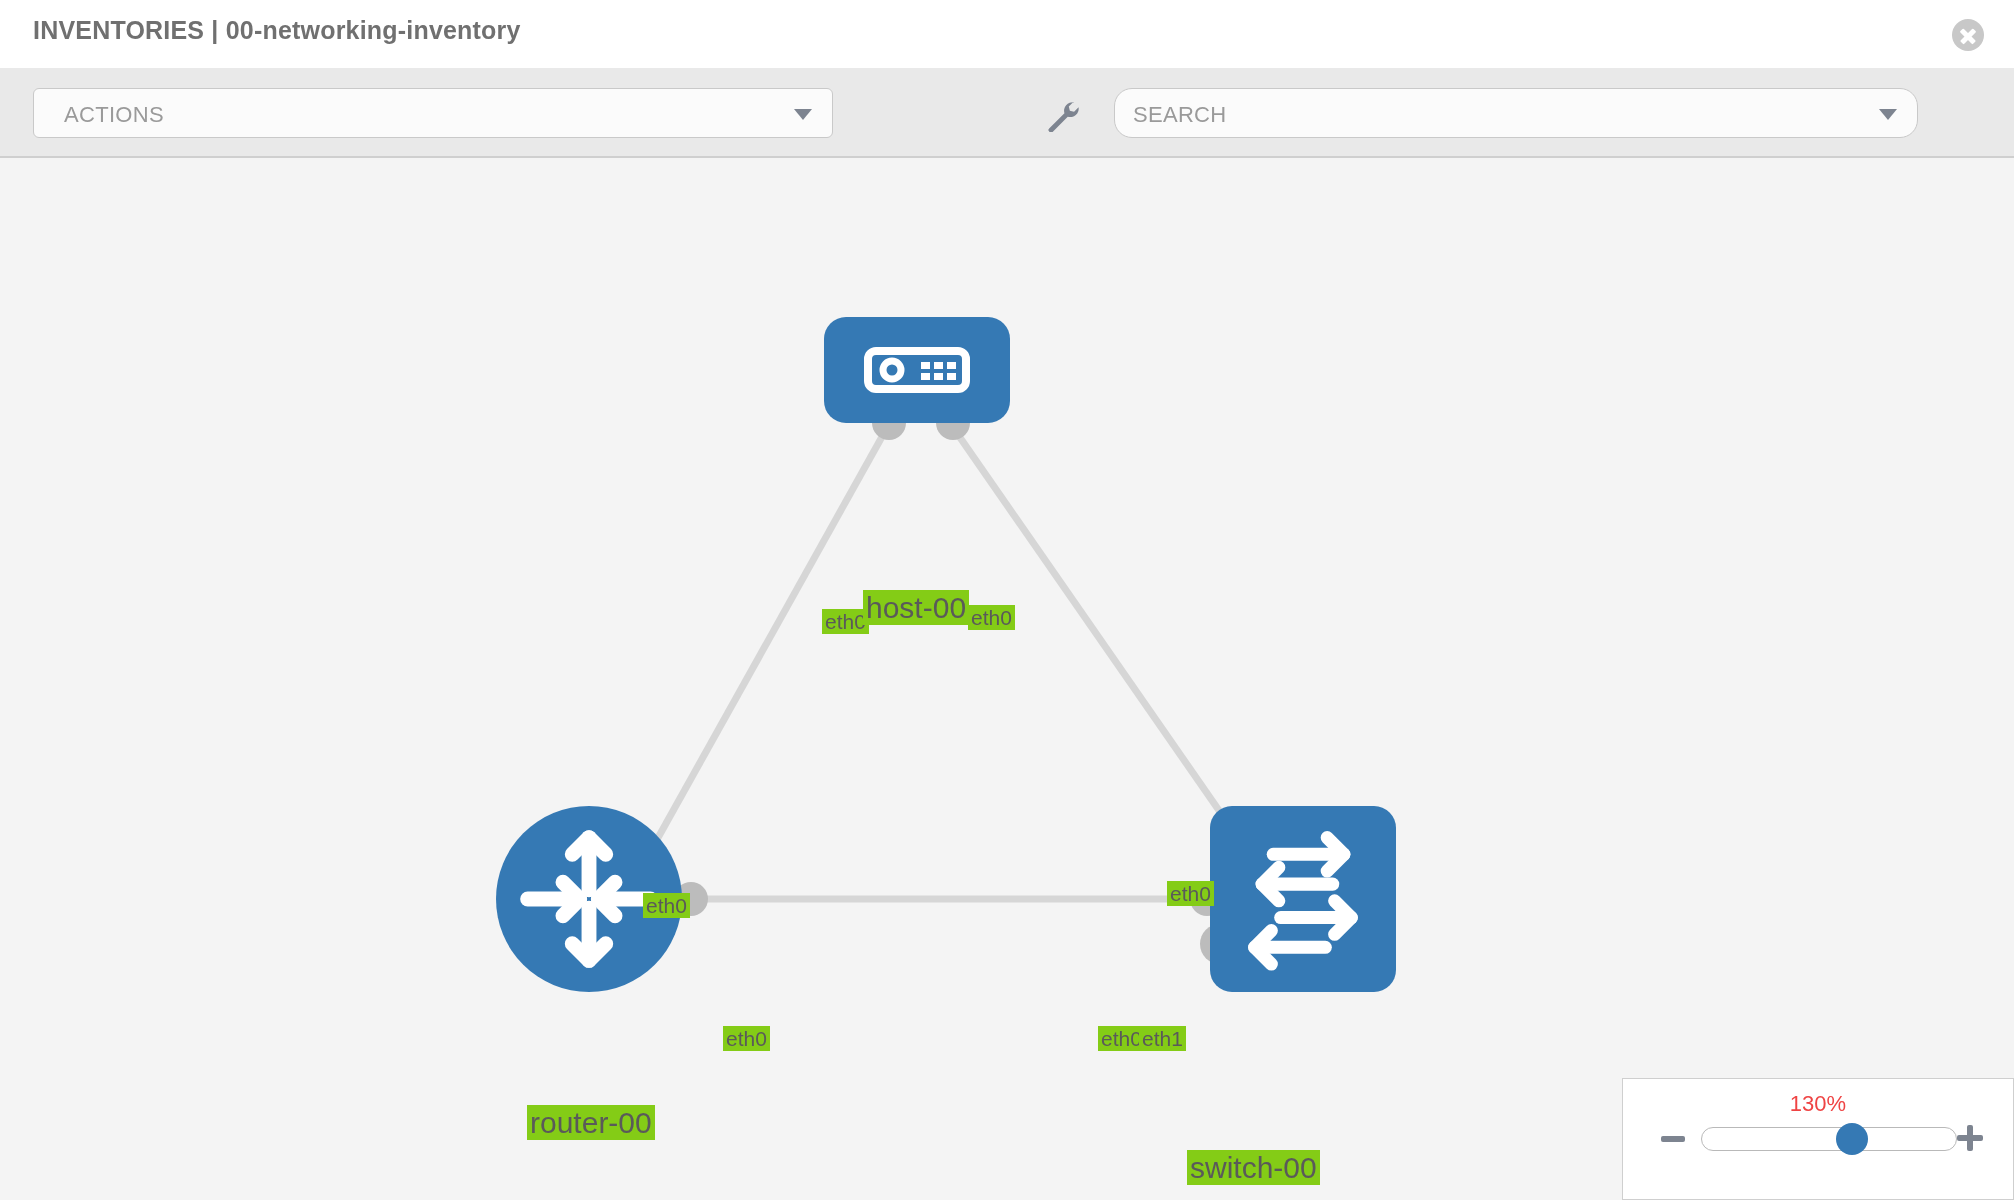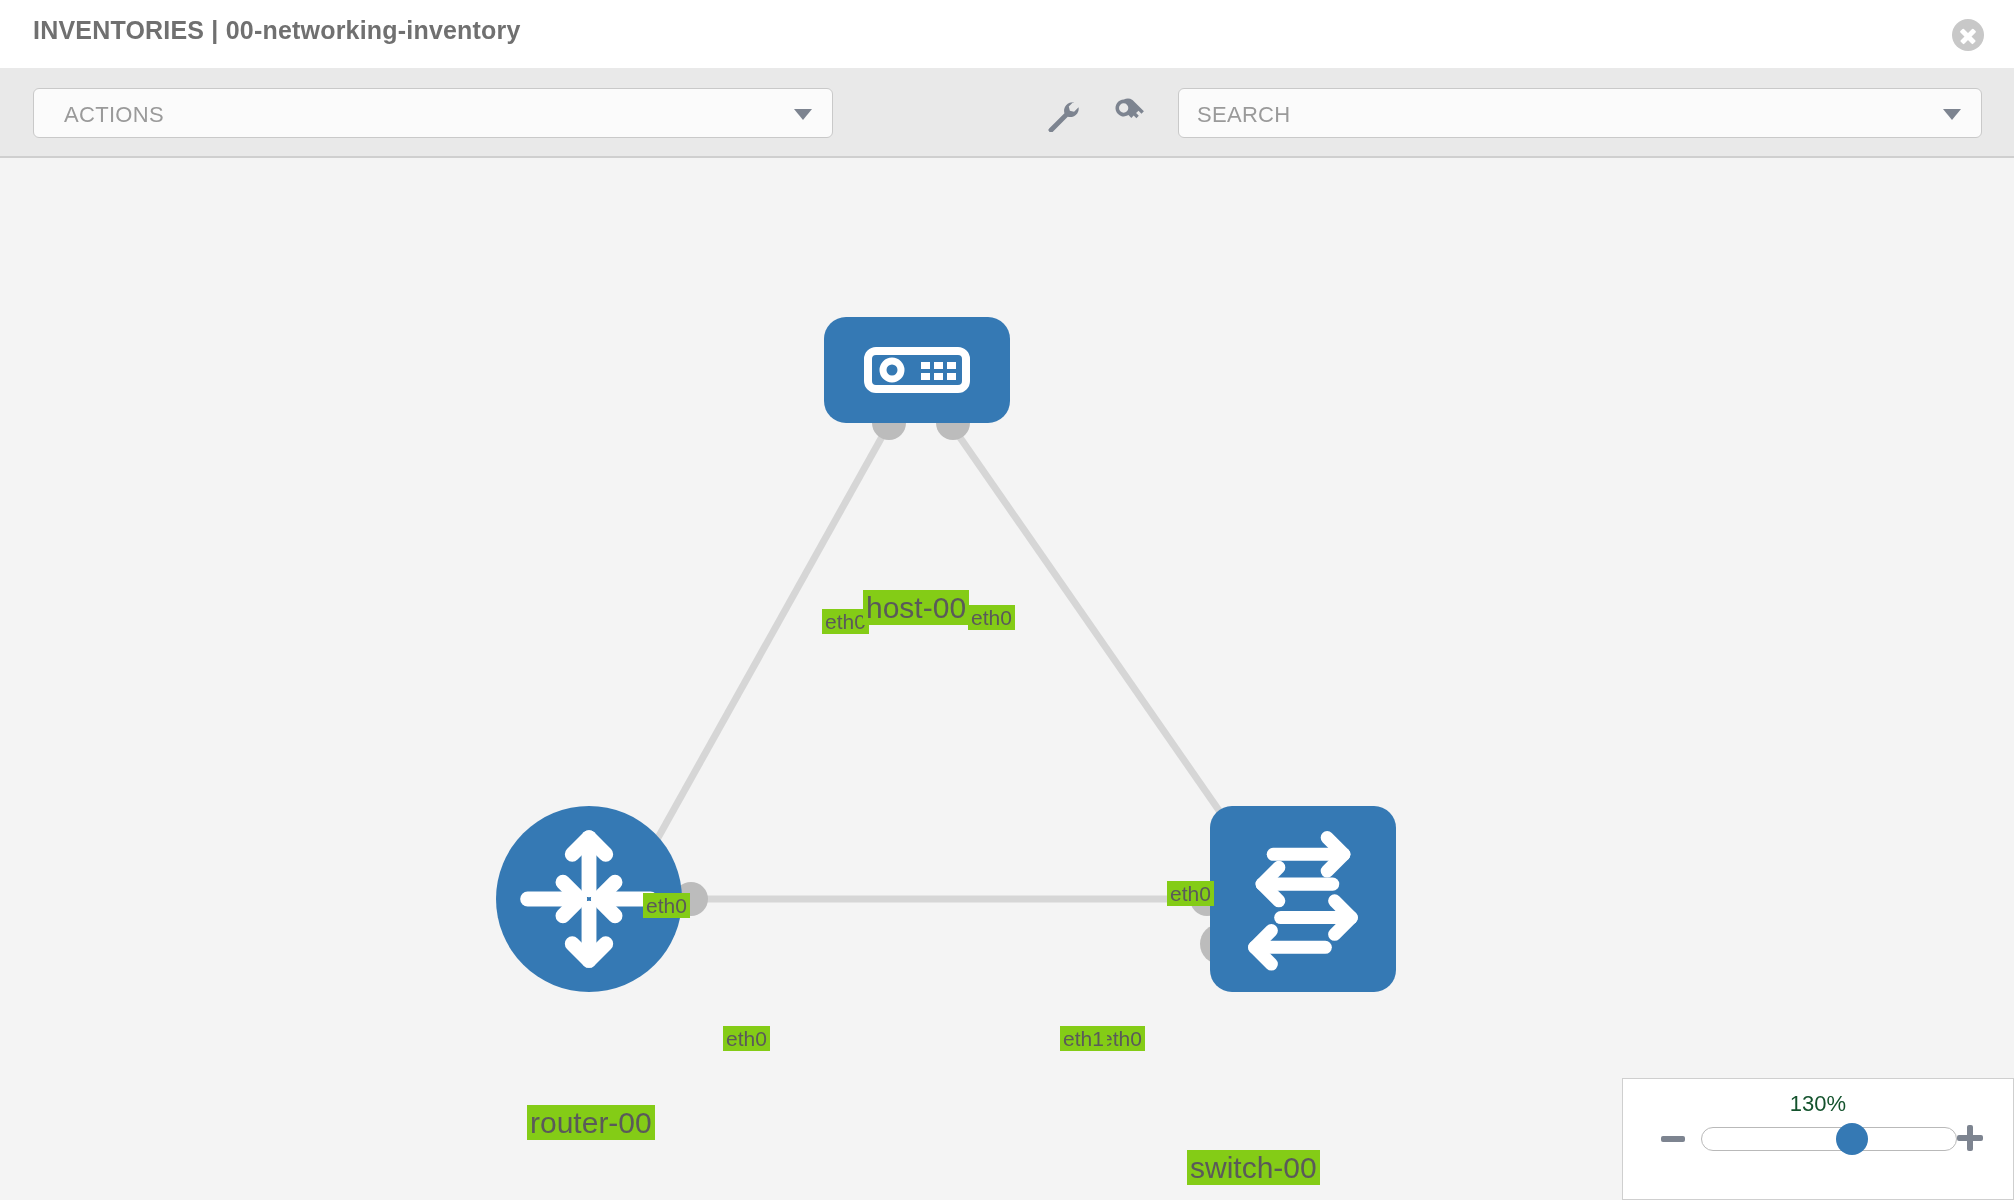--- a/index.html
+++ b/index.html
@@ -94,25 +94,25 @@
     top: 28px;
     width: 36px; height: 36px;
     cursor: pointer;
   }
   .wrench-icon { left: 1043px; }
   .key-icon    { left: 1110px; }
   .tool-icon svg { display:block; width: 36px; height: 36px; }
 
   .search-box {
     position: absolute;
-    left: 1178px; top: 20px;
+    left: 1114px; top: 20px;
     width: 804px; height: 50px;
     background: #fbfbfb;
     border: 1px solid #c9c9c9;
-    border-radius: 6px;
+    border-radius: 18px;
     box-sizing: border-box;
     cursor: text;
   }
   .search-label {
     position: absolute;
     left: 18px; top: 13px;
     font-size: 22px;
     color: #9a9a9a;
     letter-spacing: .3px;
   }
@@ -186,21 +186,21 @@
     width: 392px; height: 122px;
     background: #ffffff;
     border: 1px solid #cfcfcf;
     box-sizing: border-box;
   }
   .zoom-value {
     position: absolute;
     left: 0; right: 0; top: 12px;
     text-align: center;
     font-size: 22px;
-    color: #14532d;
+    color: #ef4444;
   }
   .zoom-minus {
     position: absolute;
     left: 38px; top: 57px;
     width: 24px; height: 6px;
     background: #7d8490;
     border-radius: 2px;
     cursor: pointer;
   }
   .zoom-plus {
@@ -341,21 +341,21 @@
     <span class="chip port-label" style="left:968px; top:447px;">eth0</span>
 
     <span class="chip port-label" style="left:643px; top:735px;">eth0</span>
 
     <span class="chip port-label" style="left:1167px; top:723px;">eth0</span>
 
     <span class="chip port-label" style="left:723px; top:868px;">eth0</span>
 
     <span class="chip port-label" style="left:1098px; top:868px;">eth0</span>
 
-    <span class="chip port-label" style="left:1060px; top:868px;">eth1</span>
+    <span class="chip port-label" style="left:1139px; top:868px;">eth1</span>
 
     <span class="chip node-label" style="left:863px; top:432px;">host-00</span>
 
     <span class="chip node-label" style="left:527px; top:947px;text-align:center;">router-00</span>
 
     <span class="chip node-label" style="left:1187px; top:992px;">switch-00</span>
 
     <div class="zoom-panel" style="left:1622px; top:920px;">
       <div class="zoom-value">130%</div>
       <div class="zoom-minus"></div>

